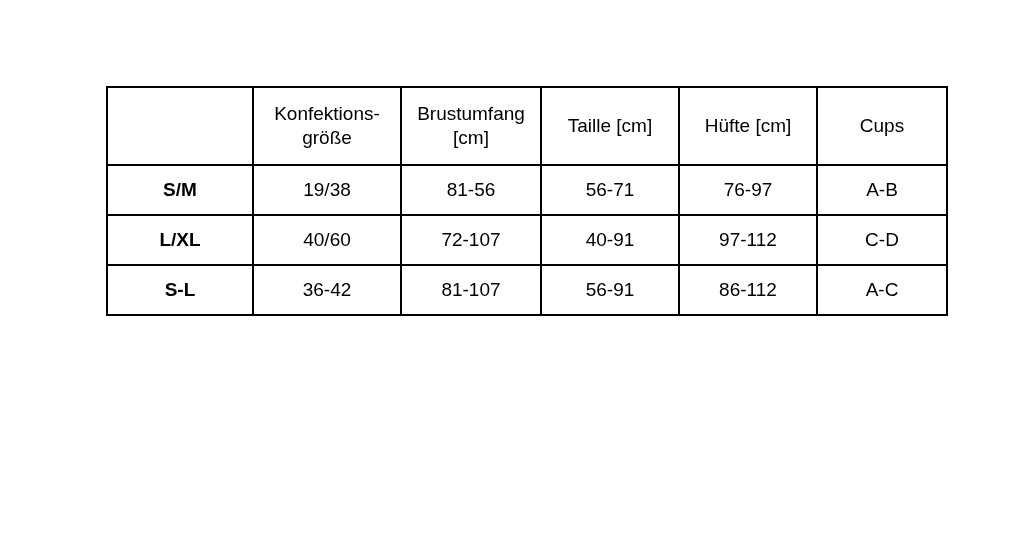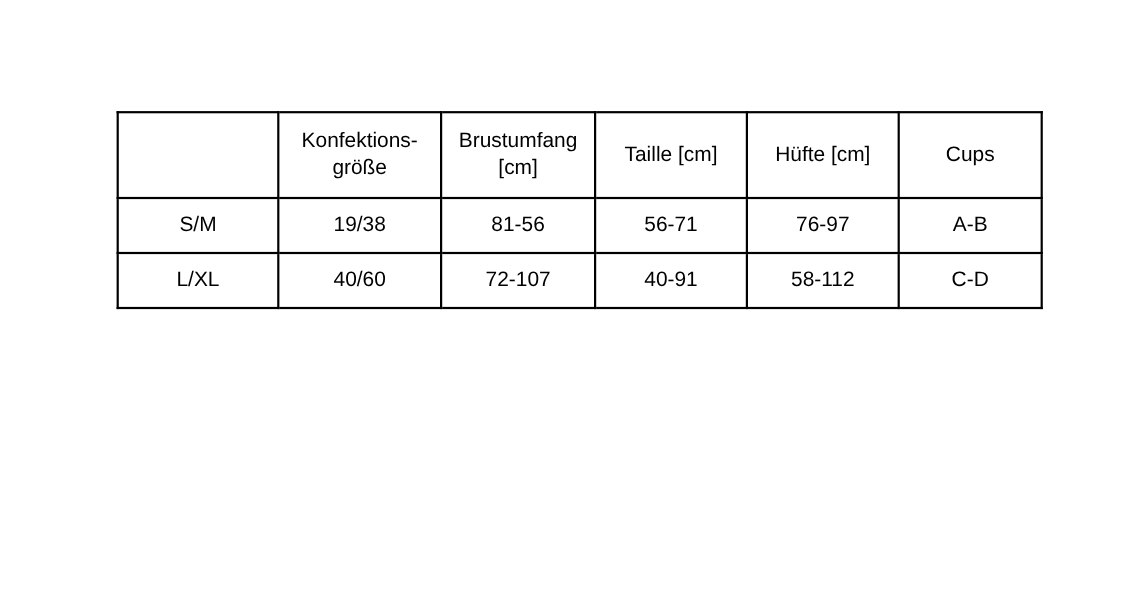--- a/index.html
+++ b/index.html
@@ -11,21 +11,21 @@
     width: 1035px;
     height: 550px;
     font-family: "Liberation Sans", sans-serif;
     color: #000000;
     position: relative;
     overflow: hidden;
   }
   .table-wrap {
     position: absolute;
     left: 90px;
-    top: 101px;
+    top: 86px;
     width: 704px;
     padding-left: 16px;
   }
   table.size-table {
     border-collapse: collapse;
     width: 840px;
     table-layout: fixed;
   }
   table.size-table td, table.size-table th {
     border: 2px solid #000000;
@@ -40,21 +40,21 @@
     height: 76px;
     font-weight: bold;
     font-size: 19.5px;
     padding: 4px 6px;
   }
   tbody td {
     height: 48px;
     padding: 2px 6px;
   }
   tbody td.rowhead {
-    font-weight: normal;
+    font-weight: bold;
     border-radius: 13px;
   }
   col.c0 { width: 146px; }
   col.c1 { width: 148px; }
   col.c2 { width: 140px; }
   col.c3 { width: 138px; }
   col.c4 { width: 138px; }
   col.c5 { width: 130px; }
 </style>
 </head>
@@ -87,18 +87,26 @@
         <td>81-56</td>
         <td>56-71</td>
         <td>76-97</td>
         <td>A-B</td>
       </tr>
       <tr>
         <td class="rowhead">L/XL</td>
         <td>40/60</td>
         <td>72-107</td>
         <td>40-91</td>
-        <td>58-112</td>
+        <td>97-112</td>
         <td>C-D</td>
+      </tr>
+      <tr>
+        <td class="rowhead">S-L</td>
+        <td>36-42</td>
+        <td>81-107</td>
+        <td>56-91</td>
+        <td>86-112</td>
+        <td>A-C</td>
       </tr>
     </tbody>
   </table>
 </div>
 
 </body></html>

